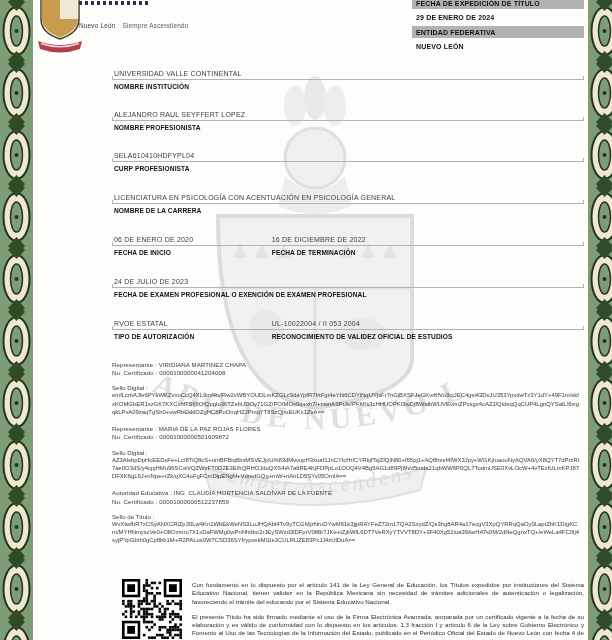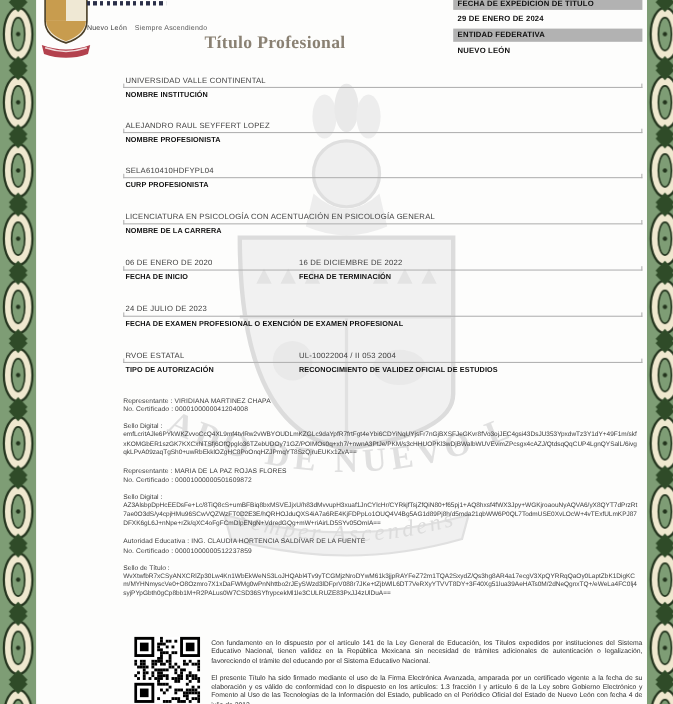--- a/index.html
+++ b/index.html
@@ -121,21 +121,20 @@
     <path d="M4.8,32 H41.2 Q40,44 23,50.5 Q6,44 4.8,32 Z" fill="#c89c4e"></path>
     <path d="M1,54 Q23,62 45,54 L43,62 Q23,69 3,62 Z" fill="#b3414d"></path>
     <path d="M4,56.5 Q23,63 42,56.5" stroke="#f0d9da" stroke-width="1.4" fill="none"></path>
   </svg>
   <div class="logo-cuttext"></div>
   <div class="logo-tagline">
     <span>Nuevo León</span><span class="motto">Siempre Ascendiendo</span>
   </div>
 
   <div class="doc-title">
-    <div>Título Profesional</div>
   </div>
 
   <div class="hdr-right">
     <div class="hdr-bar">FECHA DE EXPEDICIÓN DE TÍTULO</div>
     <div class="hdr-val">29 DE ENERO  DE 2024</div>
     <div class="hdr-bar">ENTIDAD FEDERATIVA</div>
     <div class="hdr-val">NUEVO LEÓN</div>
   </div>
 
   <div class="field" style="top:70px">

